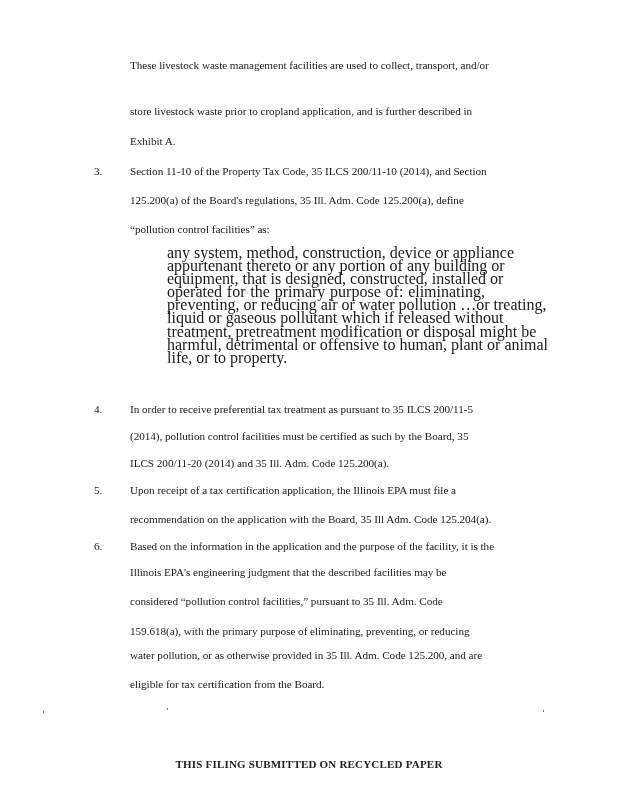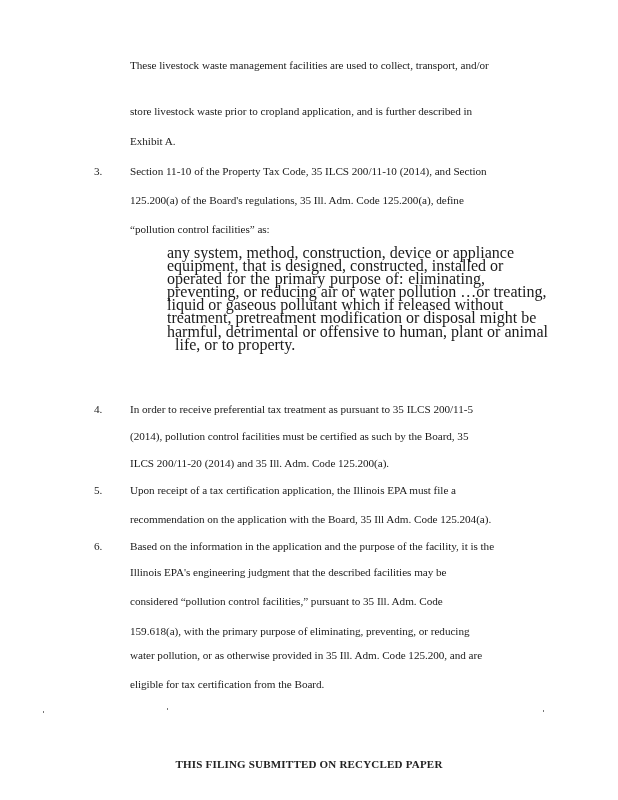--- a/index.html
+++ b/index.html
@@ -37,21 +37,20 @@
       position: absolute;
       left: 167px;
       width: 318px;
       font-size: 16px;
       line-height: 13.1px;
       text-align: justify;
       text-align-last: justify;
     }
     .quote .last {
       text-align-last: left;
-      margin-left: 8px;
     }
     .qline {
       display: block;
       text-align: justify;
       text-align-last: justify;
       white-space: nowrap;
     }
     .qline.last { text-align-last: left; }
     .footer {
       position: absolute;
@@ -82,20 +81,21 @@
   </div>
 
   <div>
     <div class="num" style="top:165px;">3.</div>
     <div class="line" style="top:165px;">Section 11-10 of the Property Tax Code, 35 ILCS 200/11-10 (2014), and Section</div>
     <div class="line" style="top:194px;">125.200(a) of the Board's regulations, 35 Ill. Adm. Code 125.200(a), define</div>
     <div class="line" style="top:223px;">“pollution control facilities” as:</div>
 
     <div class="quote" style="top:246px;">
       <span class="qline">any system, method, construction, device or appliance</span>
+      <span class="qline">appurtenant thereto or any portion of any building or</span>
       <span class="qline">equipment, that is designed, constructed, installed or</span>
       <span class="qline">operated for the primary purpose of:   eliminating,</span>
       <span class="qline">preventing, or reducing air or water pollution …or treating,</span>
       <span class="qline">liquid or gaseous pollutant which if released without</span>
       <span class="qline">treatment, pretreatment modification or disposal might be</span>
       <span class="qline">harmful, detrimental or offensive to human, plant or animal</span>
       <span class="qline last">life, or to property.</span>
     </div>
   </div>
 

